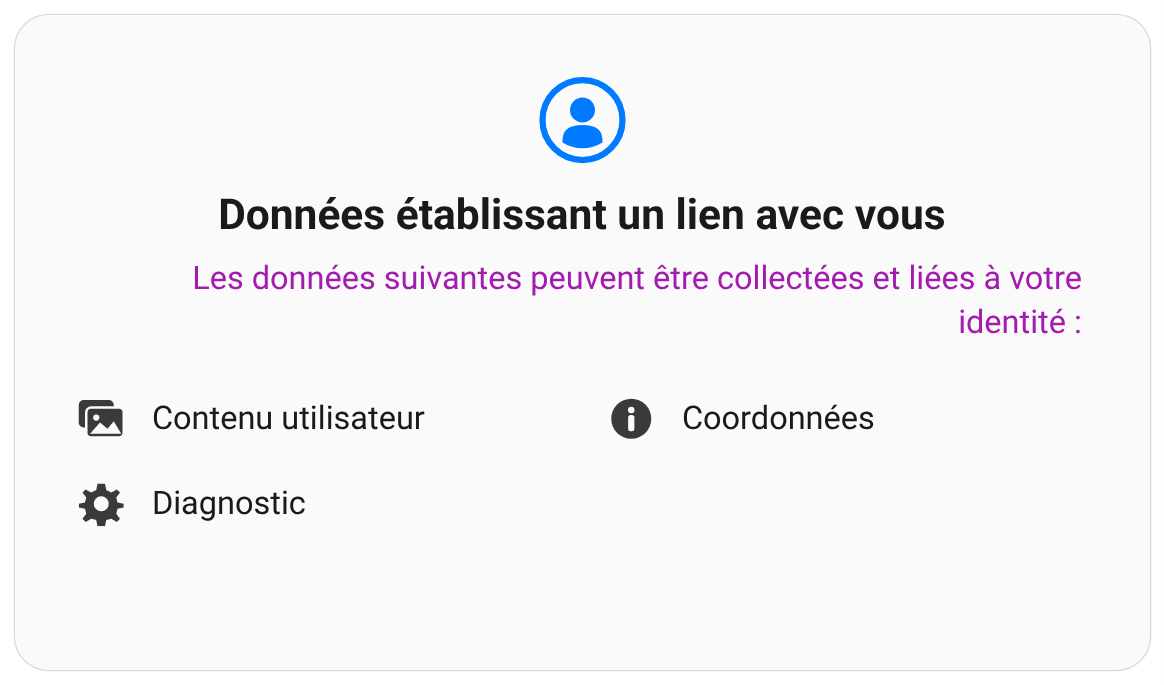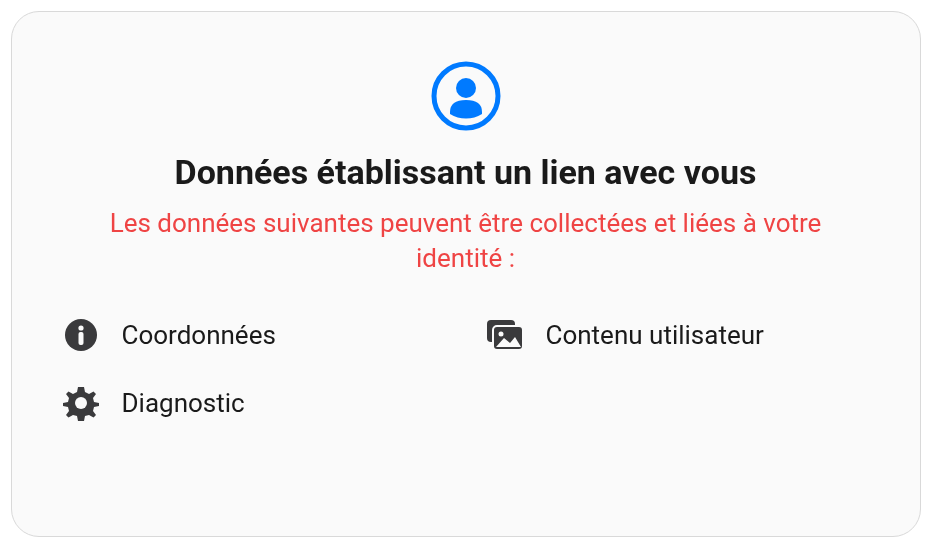--- a/index.html
+++ b/index.html
@@ -34,22 +34,22 @@
     .title {
       font-size: 34px;
       font-weight: 700;
       color: #1a1a1a;
       text-align: left;
       margin-bottom: 14px;
     }
     .subtitle {
       font-size: 26px;
       font-weight: 400;
-      color: #ef4444;
-      text-align: center;
+      color: #a21caf;
+      text-align: right;
       line-height: 1.35;
       max-width: 800px;
       margin-bottom: 40px;
     }
     .grid {
       width: 100%;
       display: grid;
       grid-template-columns: 1fr 1fr;
       column-gap: 40px;
       row-gap: 30px;
@@ -91,39 +91,39 @@
     </svg>
   </div>
 
   <h1 class="title">Données établissant un lien avec vous</h1>
   <p class="subtitle">Les données suivantes peuvent être collectées et liées à votre identité :</p>
 
   <div class="grid">
 
     <div class="item">
       <span class="item-icon">
-        <svg width="34" height="34" viewBox="0 0 34 34">
-          <circle cx="17" cy="17" r="16" fill="#3a3a3c"></circle>
-          <circle cx="17" cy="10" r="2.6" fill="#fafafa"></circle>
-          <rect x="14.5" y="14" width="5" height="13" rx="2" fill="#fafafa"></rect>
-        </svg>
-      </span>
-      <span class="item-label">Coordonnées</span>
-    </div>
-
-    <div class="item">
-      <span class="item-icon">
         <svg width="38" height="32" viewBox="0 0 38 32">
           <rect x="1" y="1" width="28" height="22" rx="4" fill="#3a3a3c"></rect>
           <rect x="7" y="7" width="30" height="24" rx="4" fill="#3a3a3c" stroke="#fafafa" stroke-width="2"></rect>
           <circle cx="15" cy="15" r="2.5" fill="#fafafa"></circle>
           <path d="M 10 28 L 18 19 L 24 24 L 29 18 L 35 28 Z" fill="#fafafa"></path>
         </svg>
       </span>
       <span class="item-label">Contenu utilisateur</span>
+    </div>
+
+    <div class="item">
+      <span class="item-icon">
+        <svg width="34" height="34" viewBox="0 0 34 34">
+          <circle cx="17" cy="17" r="16" fill="#3a3a3c"></circle>
+          <circle cx="17" cy="10" r="2.6" fill="#fafafa"></circle>
+          <rect x="14.5" y="14" width="5" height="13" rx="2" fill="#fafafa"></rect>
+        </svg>
+      </span>
+      <span class="item-label">Coordonnées</span>
     </div>
 
 
 
     <div class="item diagnostic-row">
       <span class="item-icon">
         <svg width="36" height="36" viewBox="0 0 36 36">
           <path d="M18 2 L21 2 L22 7 L26 9 L30.5 6.5 L33 9 L30 13 L31 17 L36 18 L36 21 L31 22 L30 26 L33 30 L30.5 32.5 L26 30 L22 31 L21 36 L18 36 L15 36 L14 31 L10 30 L5.5 32.5 L3 30 L6 26 L5 22 L0 21 L0 18 L5 17 L6 13 L3 9 L5.5 6.5 L10 9 L14 7 L15 2 Z" fill="#3a3a3c"></path>
           <circle cx="18" cy="18" r="6" fill="#fafafa"></circle>
         </svg>

